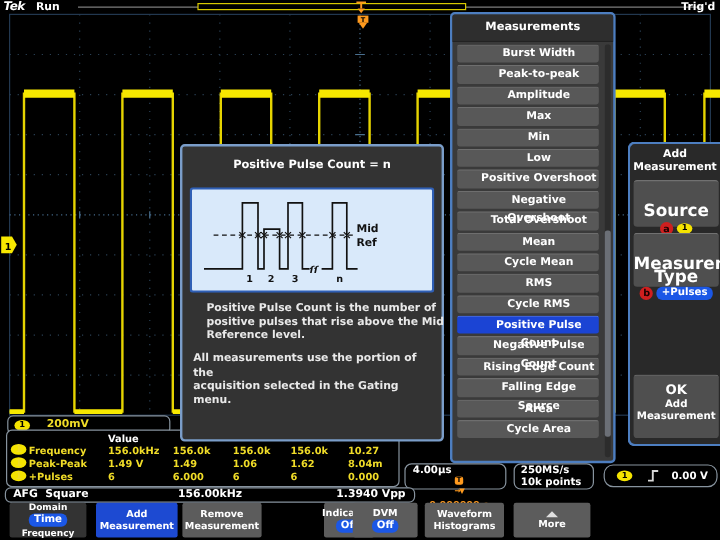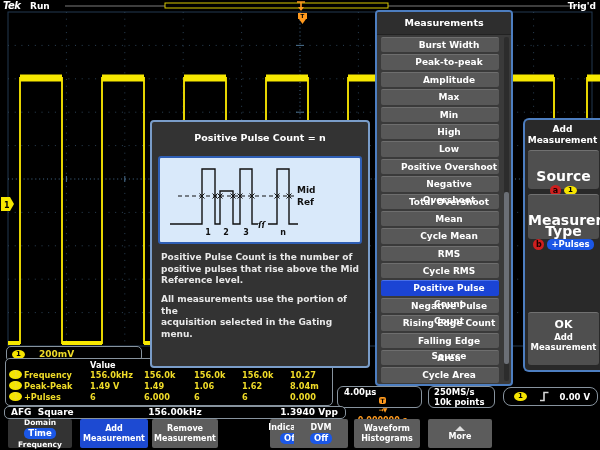--- a/index.html
+++ b/index.html
@@ -44,21 +44,21 @@
   .menu-item.selected{background:#1b44d4;border-top:1px solid #4a6fe8;}
   #meas-scroll{position:absolute;right:2px;top:25px;bottom:3px;width:5px;background:#2c2c2c;border-radius:2px;}
   #meas-scroll .thumb{position:absolute;left:0;width:5px;top:45%;height:50%;background:#6b6f76;border-radius:2px;}
   
   #popup{position:absolute;left:150px;top:120px;width:220px;height:248px;z-index:3;
     background:#333;border:2px solid #7a9dc9;border-radius:4px;box-sizing:border-box;}
   #popup .ptitle{margin-top:10px;text-align:center;font-size:9.5px;color:#fff;}
   #pdiagram{position:absolute;left:6px;top:34px;}
   #popup .pbody{position:absolute;left:9px;width:202px;font-size:9px;line-height:11.5px;
     color:#e9e9e9;white-space:pre-line;}
-  #popup .p1{top:130px;}
+  #popup .p1{top:130px;margin-left:11px;}
   #popup .p2{top:172px;}
   
   #side-panel{position:absolute;left:523px;top:118px;width:77px;height:254px;z-index:4;
     background:#292929;border:2px solid #4d7ec0;border-right:none;border-radius:6px 0 0 6px;box-sizing:border-box;}
   #side-panel .sp-title{margin-top:4px;text-align:center;font-size:9px;color:#fff;white-space:pre-line;line-height:10.5px;}
   .sp-btn{position:absolute;left:3px;width:71px;background:#4f4f4f;border-top:1px solid #717171;
     border-radius:3px;text-align:center;color:#fff;}
   #sp-source{top:30px;height:38px;}
   #sp-type{top:74px;height:44px;}
   #sp-ok{top:192px;height:52px;}
@@ -215,21 +215,20 @@
   </div>
 
   <div id="meas-menu">
     <div class="title">Measurements</div>
     <div id="meas-list">
         <div class="menu-item">Burst Width</div>
         <div class="menu-item">Peak-to-peak</div>
         <div class="menu-item">Amplitude</div>
         <div class="menu-item">Max</div>
         <div class="menu-item">Min</div>
-        <div class="menu-item">High</div>
         <div class="menu-item">Low</div>
         <div class="menu-item">Positive Overshoot</div>
         <div class="menu-item">Negative Overshoot</div>
         <div class="menu-item">Total Overshoot</div>
         <div class="menu-item">Mean</div>
         <div class="menu-item">Cycle Mean</div>
         <div class="menu-item">RMS</div>
         <div class="menu-item">Cycle RMS</div>
         <div class="menu-item selected">Positive Pulse Count</div>
         <div class="menu-item">Negative Pulse Count</div>

